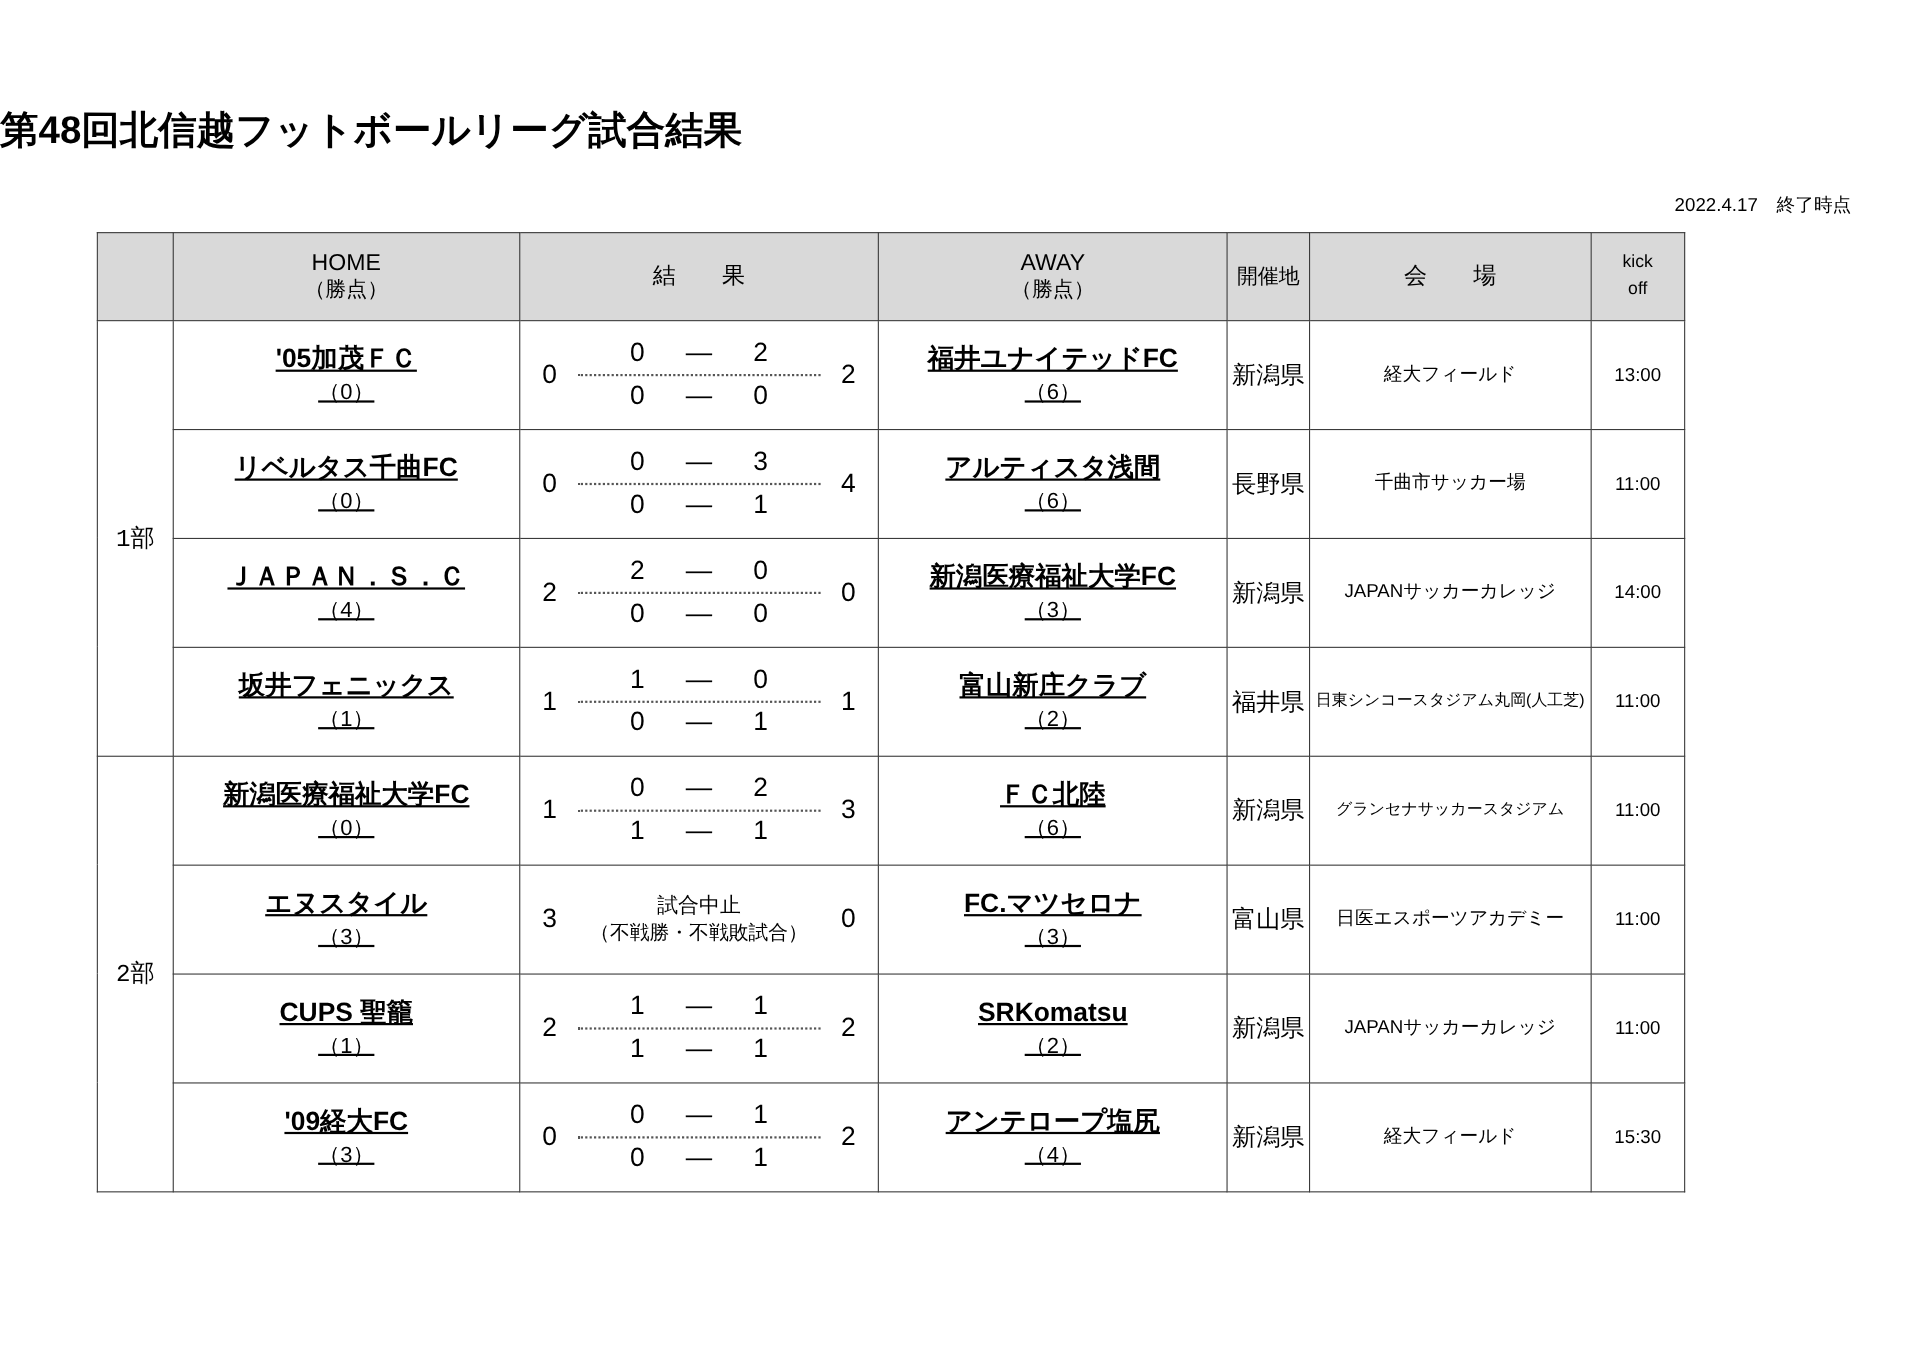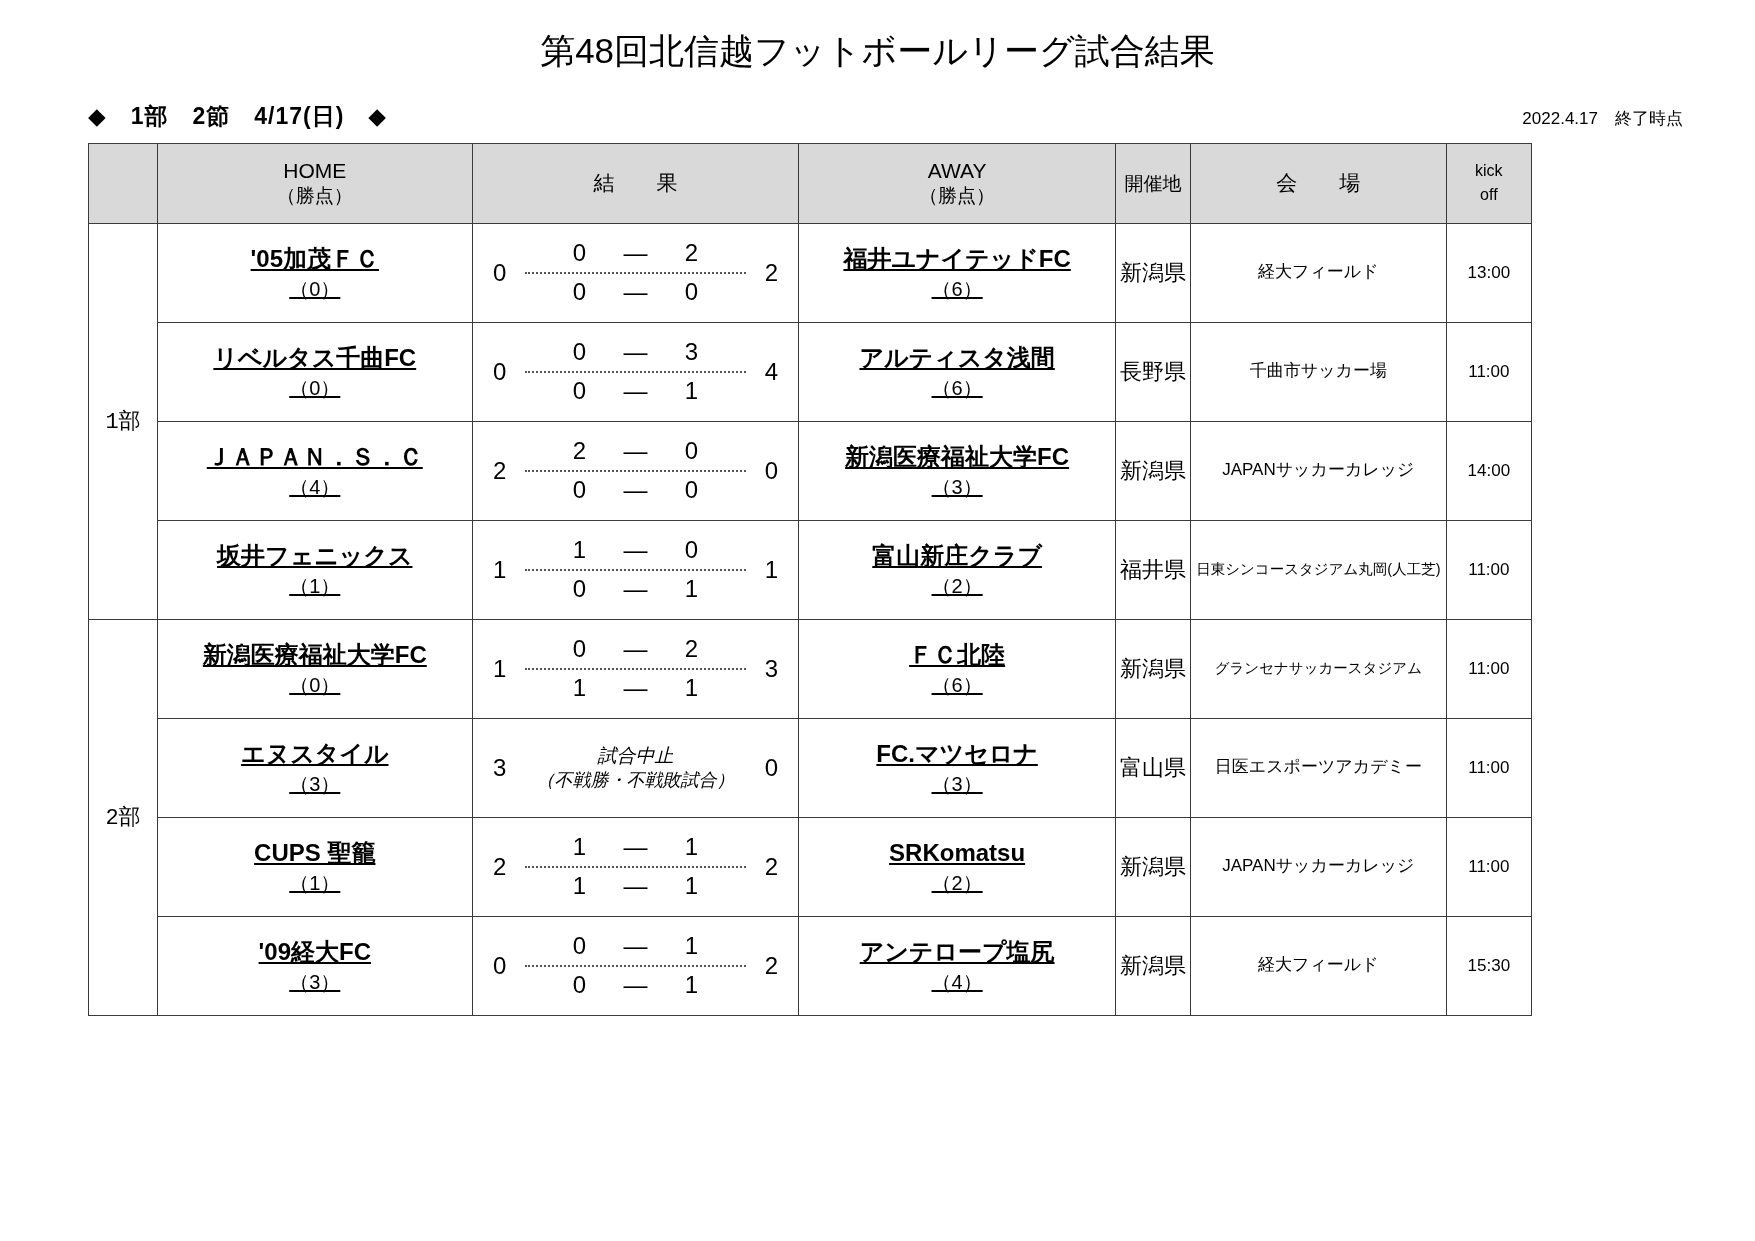--- a/index.html
+++ b/index.html
@@ -10,26 +10,26 @@
   body {
     width: 1755px; height: 1241px;
     font-family: "Liberation Sans", "DejaVu Sans", sans-serif;
     color: #000000;
     position: relative;
     overflow: hidden;
   }
   .page { padding: 0; width: 1755px; height: 1241px; position: relative; }
 
   .doc-title {
-    text-align: center;
+    text-align: left;
     font-size: 35px;
-    font-weight: normal;
+    font-weight: bold;
     letter-spacing: 0px;
     margin: 0;
-    padding-top: 32px;
+    padding-top: 100px;
     line-height: 1.1;
   }
 
   .subhead-row {
     position: relative;
     margin-top: 30px;
     height: 34px;
     padding: 0 88px 0 88px;
   }
   .section-marker {
@@ -142,39 +142,37 @@
   .half .dash { width: 54px; text-align: center; letter-spacing: 0; }
   .sep-line {
     border-top: 2px dotted #555;
     height: 0;
     margin: 2px 2px;
   }
   .cancel-note {
     flex: 1 1 auto;
     font-size: 19px;
     line-height: 1.35;
-    font-style: italic;
   }
   .cancel-note span { display: block; }
   .cancel-note .sub { font-size: 18px; }
 
   .pref { font-size: 22px; }
   .venue { font-size: 17px; padding: 2px 3px; line-height: 1.2; }
   .venue.small { font-size: 14.5px; }
   .kick { font-size: 17px; }
 </style>
 </head>
 <body>
 
 <div class="page">
 
   <h1 class="doc-title">第48回北信越フットボールリーグ試合結果</h1>
 
   <div class="subhead-row">
-    <div class="section-marker">◆　1部　2節　4/17(日)　◆</div>
     <div class="asof">2022.4.17　終了時点</div>
   </div>
 
   <table class="results">
     <colgroup>
       <col class="c-div">
         <col class="c-home">
         <col class="c-res">
         <col class="c-away">
       <col class="c-pref">

